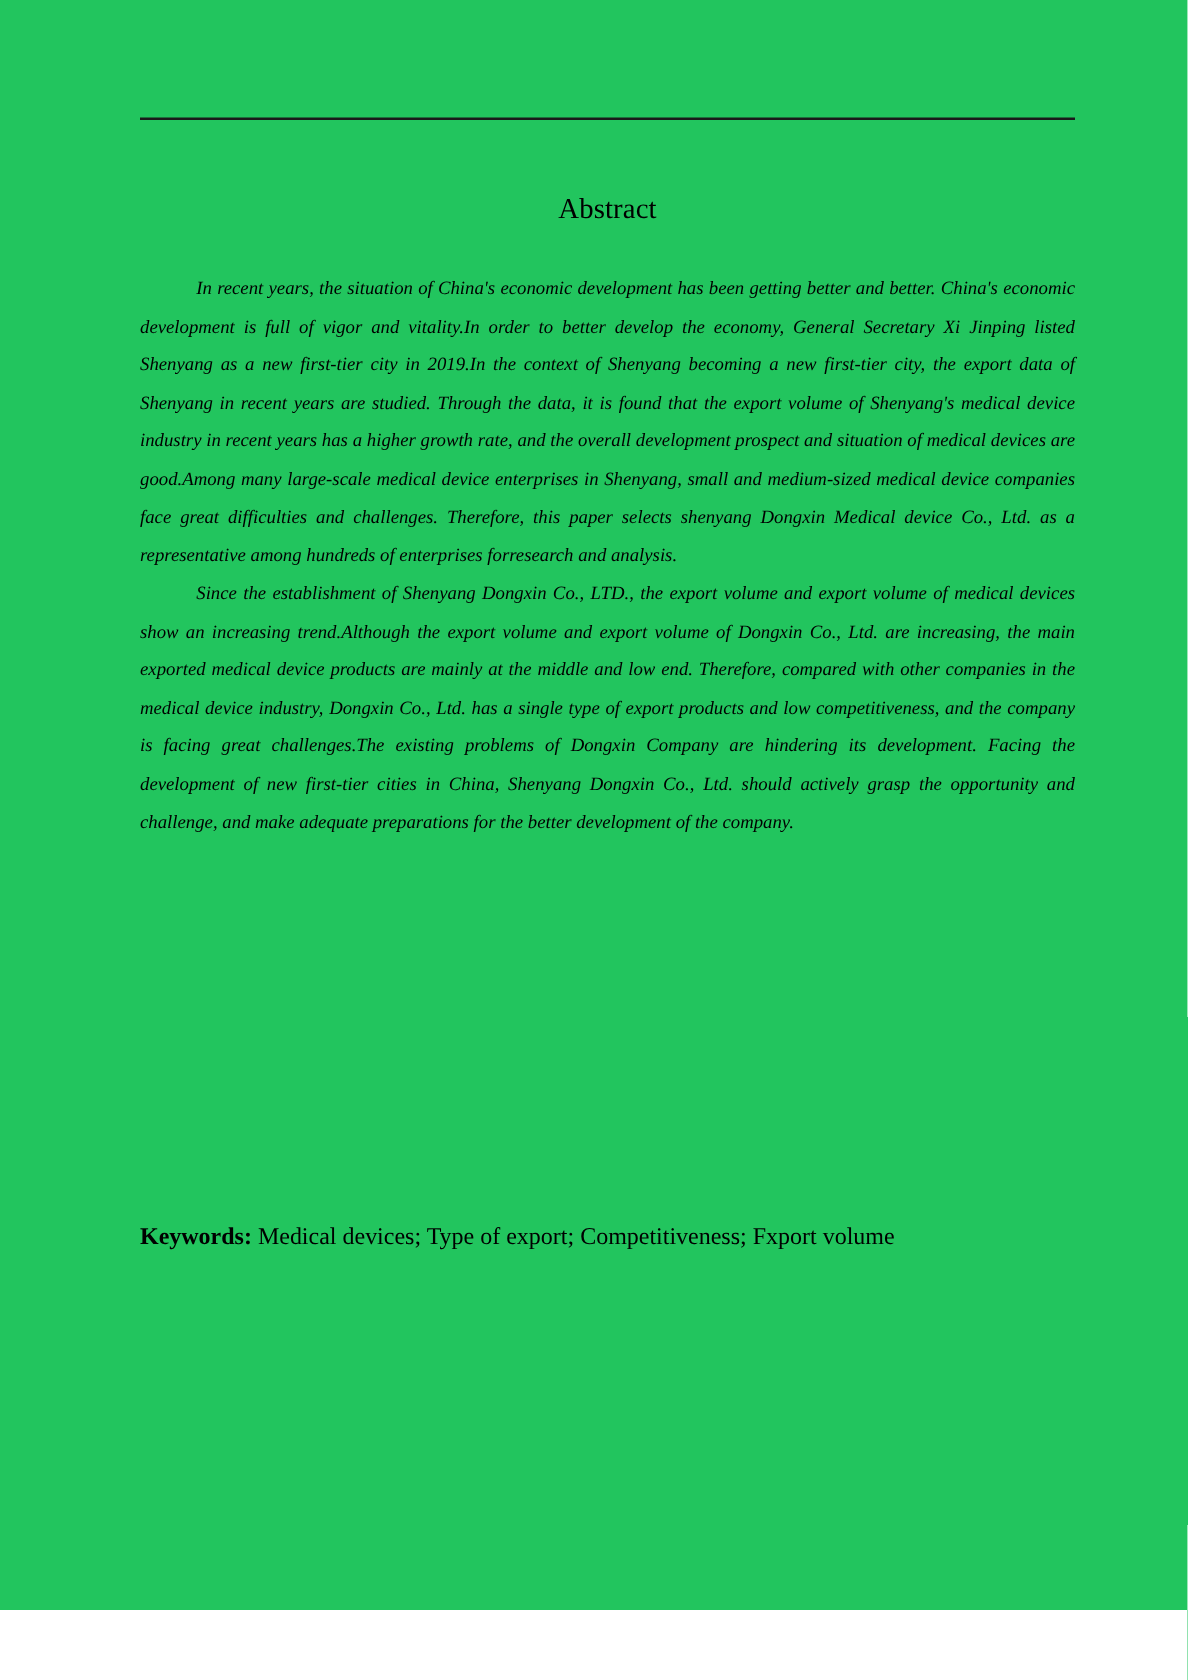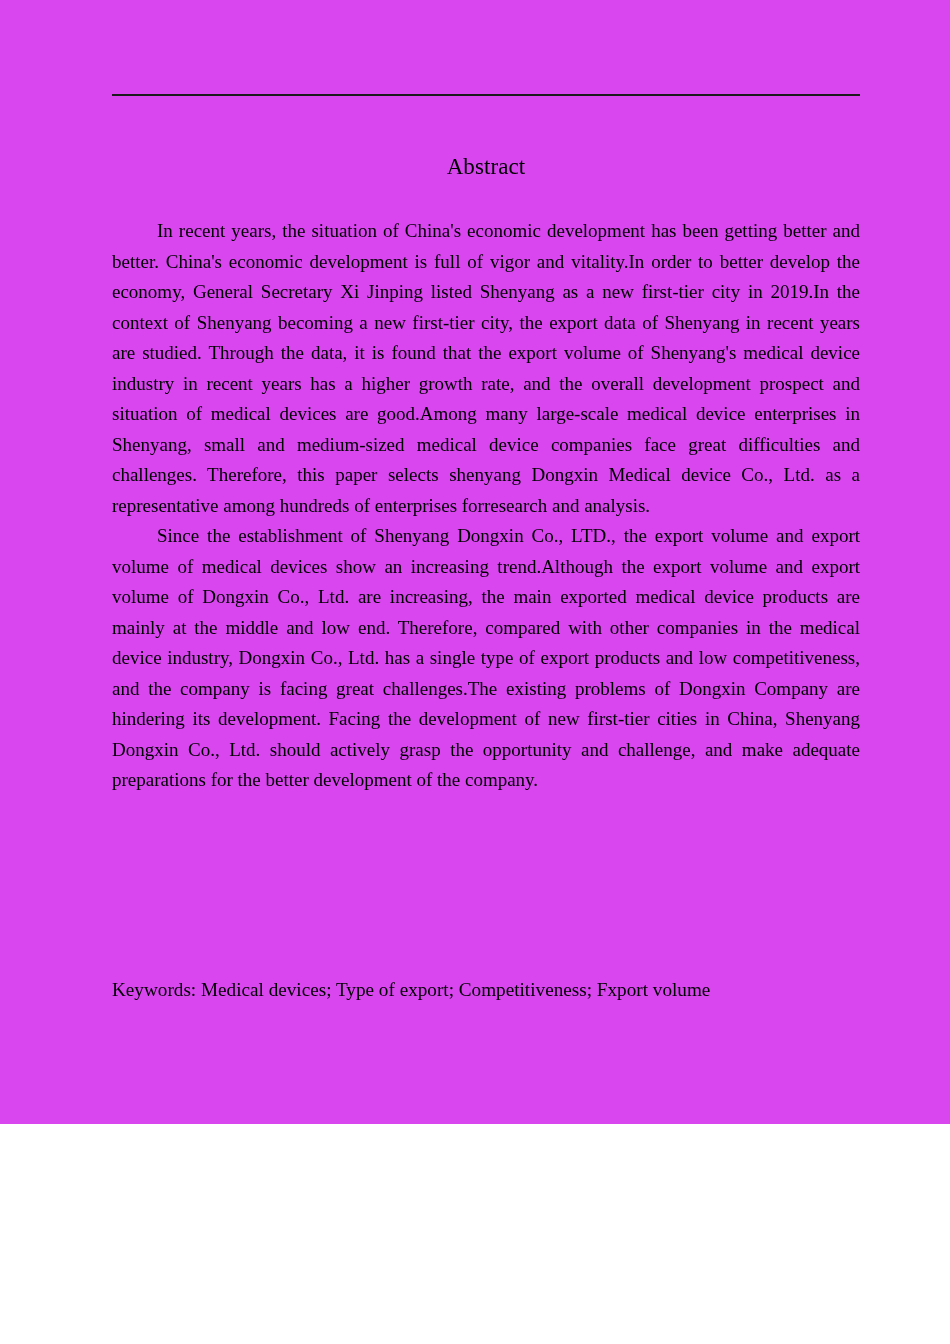--- a/index.html
+++ b/index.html
@@ -8,22 +8,22 @@
     padding: 0;
     background: #ffffff;
   }
   body {
     font-family: "Liberation Serif", "DejaVu Serif", serif;
     color: #000000;
   }
   .page {
     position: relative;
     width: 950px;
-    height: 1124px;
-    background: #d946ef;
+    height: 1288px;
+    background: #22c55e;
     overflow: hidden;
     box-sizing: border-box;
   }
   .header-rule {
     position: absolute;
     left: 112px;
     top: 94px;
     width: 748px;
     height: 0;
     border-top: 2px solid #1a1a1a;
@@ -39,43 +39,44 @@
     font-weight: normal;
     letter-spacing: 0.1px;
   }
   .abstract-body {
     position: absolute;
     left: 112px;
     top: 216px;
     width: 748px;
     text-align: justify;
     text-justify: inter-word;
-    font-size: 19px;
+    font-size: 15px;
     line-height: 30.5px;
     hyphens: none;
+    font-style: italic;
   }
   .abstract-body p {
     margin: 0;
     text-indent: 45px;
     text-align: justify;
   }
   .abstract-body p:last-child {
     text-align: justify;
   }
   .keywords {
     position: absolute;
     left: 112px;
     top: 975px;
     width: 748px;
     font-size: 19.2px;
     line-height: 30.5px;
     text-align: left;
   }
   .keywords .kw-label {
-    font-weight: normal;
+    font-weight: bold;
     margin-top: 40px;
   }
   .keywords .kw-values {
     font-weight: normal;
     margin-top: 32px;
   }
 </style>
 </head>
 <body>
 

